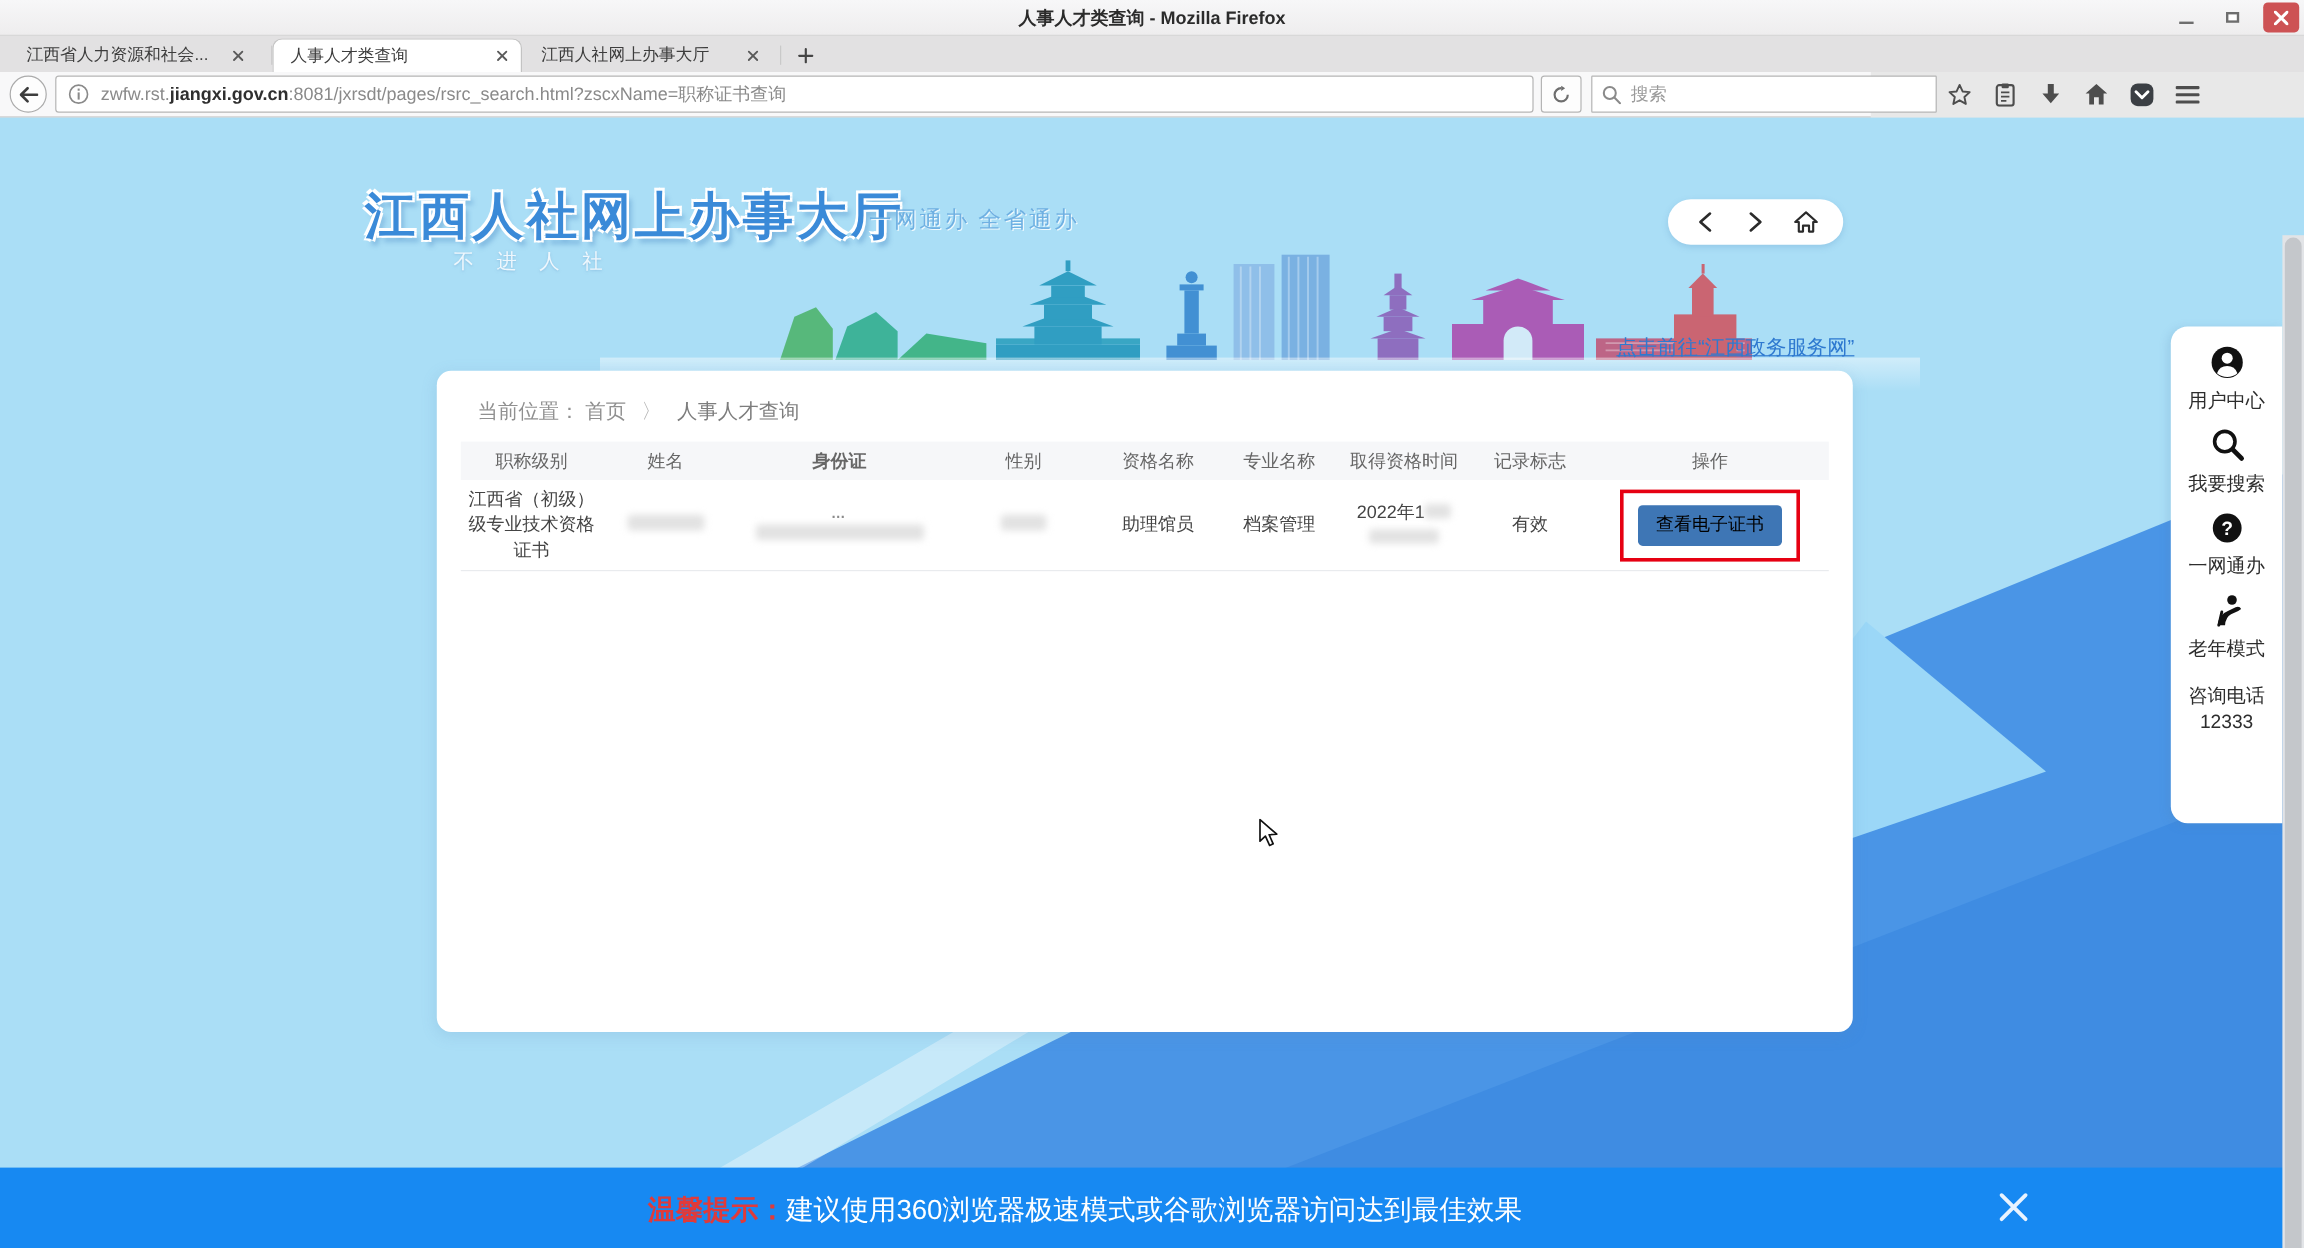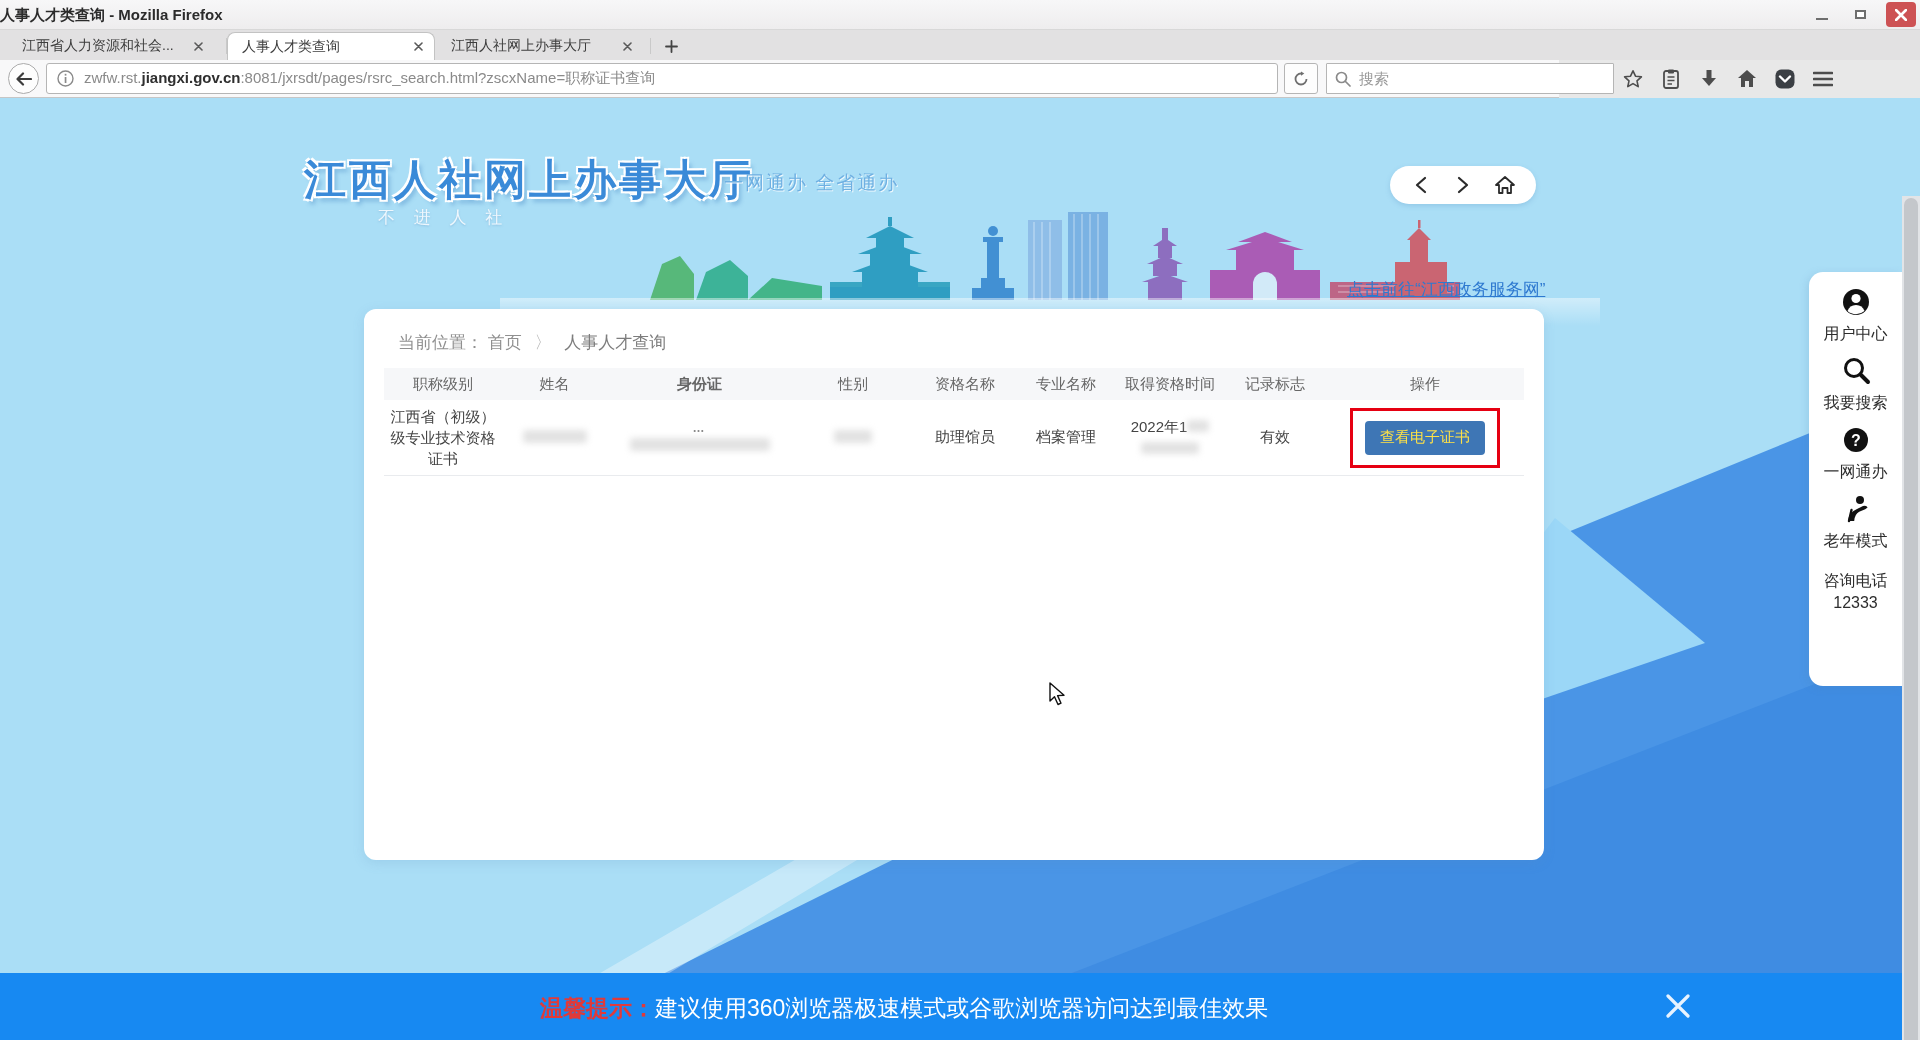--- a/index.html
+++ b/index.html
@@ -2,21 +2,21 @@
 <html><head>
 <meta charset="utf-8">
 <style>
   * { margin:0; padding:0; box-sizing:border-box; }
   html,body { width:1920px; height:1040px; overflow:hidden; font-family:"Liberation Sans", sans-serif; }
   .screen { position:relative; width:1920px; height:1040px; background:#e8e8e8; }
 
   
   .titlebar { position:absolute; left:0; top:0; width:1920px; height:30px;
     background:linear-gradient(#f7f7f8,#eeedee); border-bottom:1px solid #d8d8d8; }
-  .titlebar .title { position:absolute; left:0; right:0; top:6px; text-align:left;
+  .titlebar .title { position:absolute; left:0; right:0; top:6px; text-align:center;
     font-size:15px; font-weight:bold; color:#2b2b2b; }
   .win-controls { position:absolute; right:4px; top:2px; display:flex; align-items:center; gap:14px; }
   .win-btn { width:24px; height:24px; display:flex; align-items:center; justify-content:center; }
   .win-min-glyph { width:12px; height:2px; background:#6e6e6e; margin-top:8px; }
   .win-max-glyph { width:11px; height:9px; border:2px solid #6e6e6e; position:relative; background:#fff; }
   .win-max-glyph::before { content:""; position:absolute; left:2px; top:-5px; width:11px; height:9px;
     border:2px solid #6e6e6e; z-index:-1; }
   .win-close { width:30px; height:25px; background:#cd5254; border-radius:4px;
     display:flex; align-items:center; justify-content:center; }
 
@@ -99,21 +99,21 @@
   .cell { text-align:center; font-size:15px; color:#444; }
   .c1{width:118px;} .c2{width:105px;} .c3{width:185px;font-weight:bold;} .c4{width:122px;} .c5{width:102px;}
   .c6{width:100px;} .c7{width:108px;} .c8{width:102px;} .c9{width:198px;}
   .tbl-body { min-height:70px; border-bottom:1px solid #e9ebee; padding:6px 0; }
   .cell-title { line-height:21px; padding:0 6px; }
   .blur-blob { display:inline-block; background:#e2e2e2; border-radius:3px; filter:blur(3px); }
   .dots { font-size:12px; color:#8a8a8a; letter-spacing:2px; display:block; margin-bottom:2px; }
   .time-line2 { display:block; margin-top:3px; }
   .red-box { width:150px; height:60px; border:3px solid #e60012; display:flex;
     align-items:center; justify-content:center; margin:0 auto; }
-  .view-cert-btn { width:120px; height:34px; background:#3e76b5; color:#fde047; font-size:15px;
+  .view-cert-btn { width:120px; height:34px; background:#3e76b5; color:#000000; font-size:15px;
     border:none; border-radius:4px; font-family:"Liberation Sans", sans-serif; cursor:pointer; }
 
   
   .side-panel { position:absolute; left:1809px; top:174px; width:93px; height:414px; background:#fff;
     border-radius:14px 0 0 14px; box-shadow:-2px 2px 8px rgba(80,130,180,0.2);
     display:flex; flex-direction:column; align-items:center; padding-top:14px; }
   .side-item { display:flex; flex-direction:column; align-items:center; margin-bottom:10px; cursor:pointer; }
   .side-item .s-icon { width:32px; height:32px; display:flex; align-items:center; justify-content:center; }
   .side-item .s-label { font-size:16px; color:#2d2d2d; margin-top:6px; white-space:nowrap; }
   .side-phone { text-align:center; font-size:16px; color:#2d2d2d; line-height:22px; margin-top:8px; }

